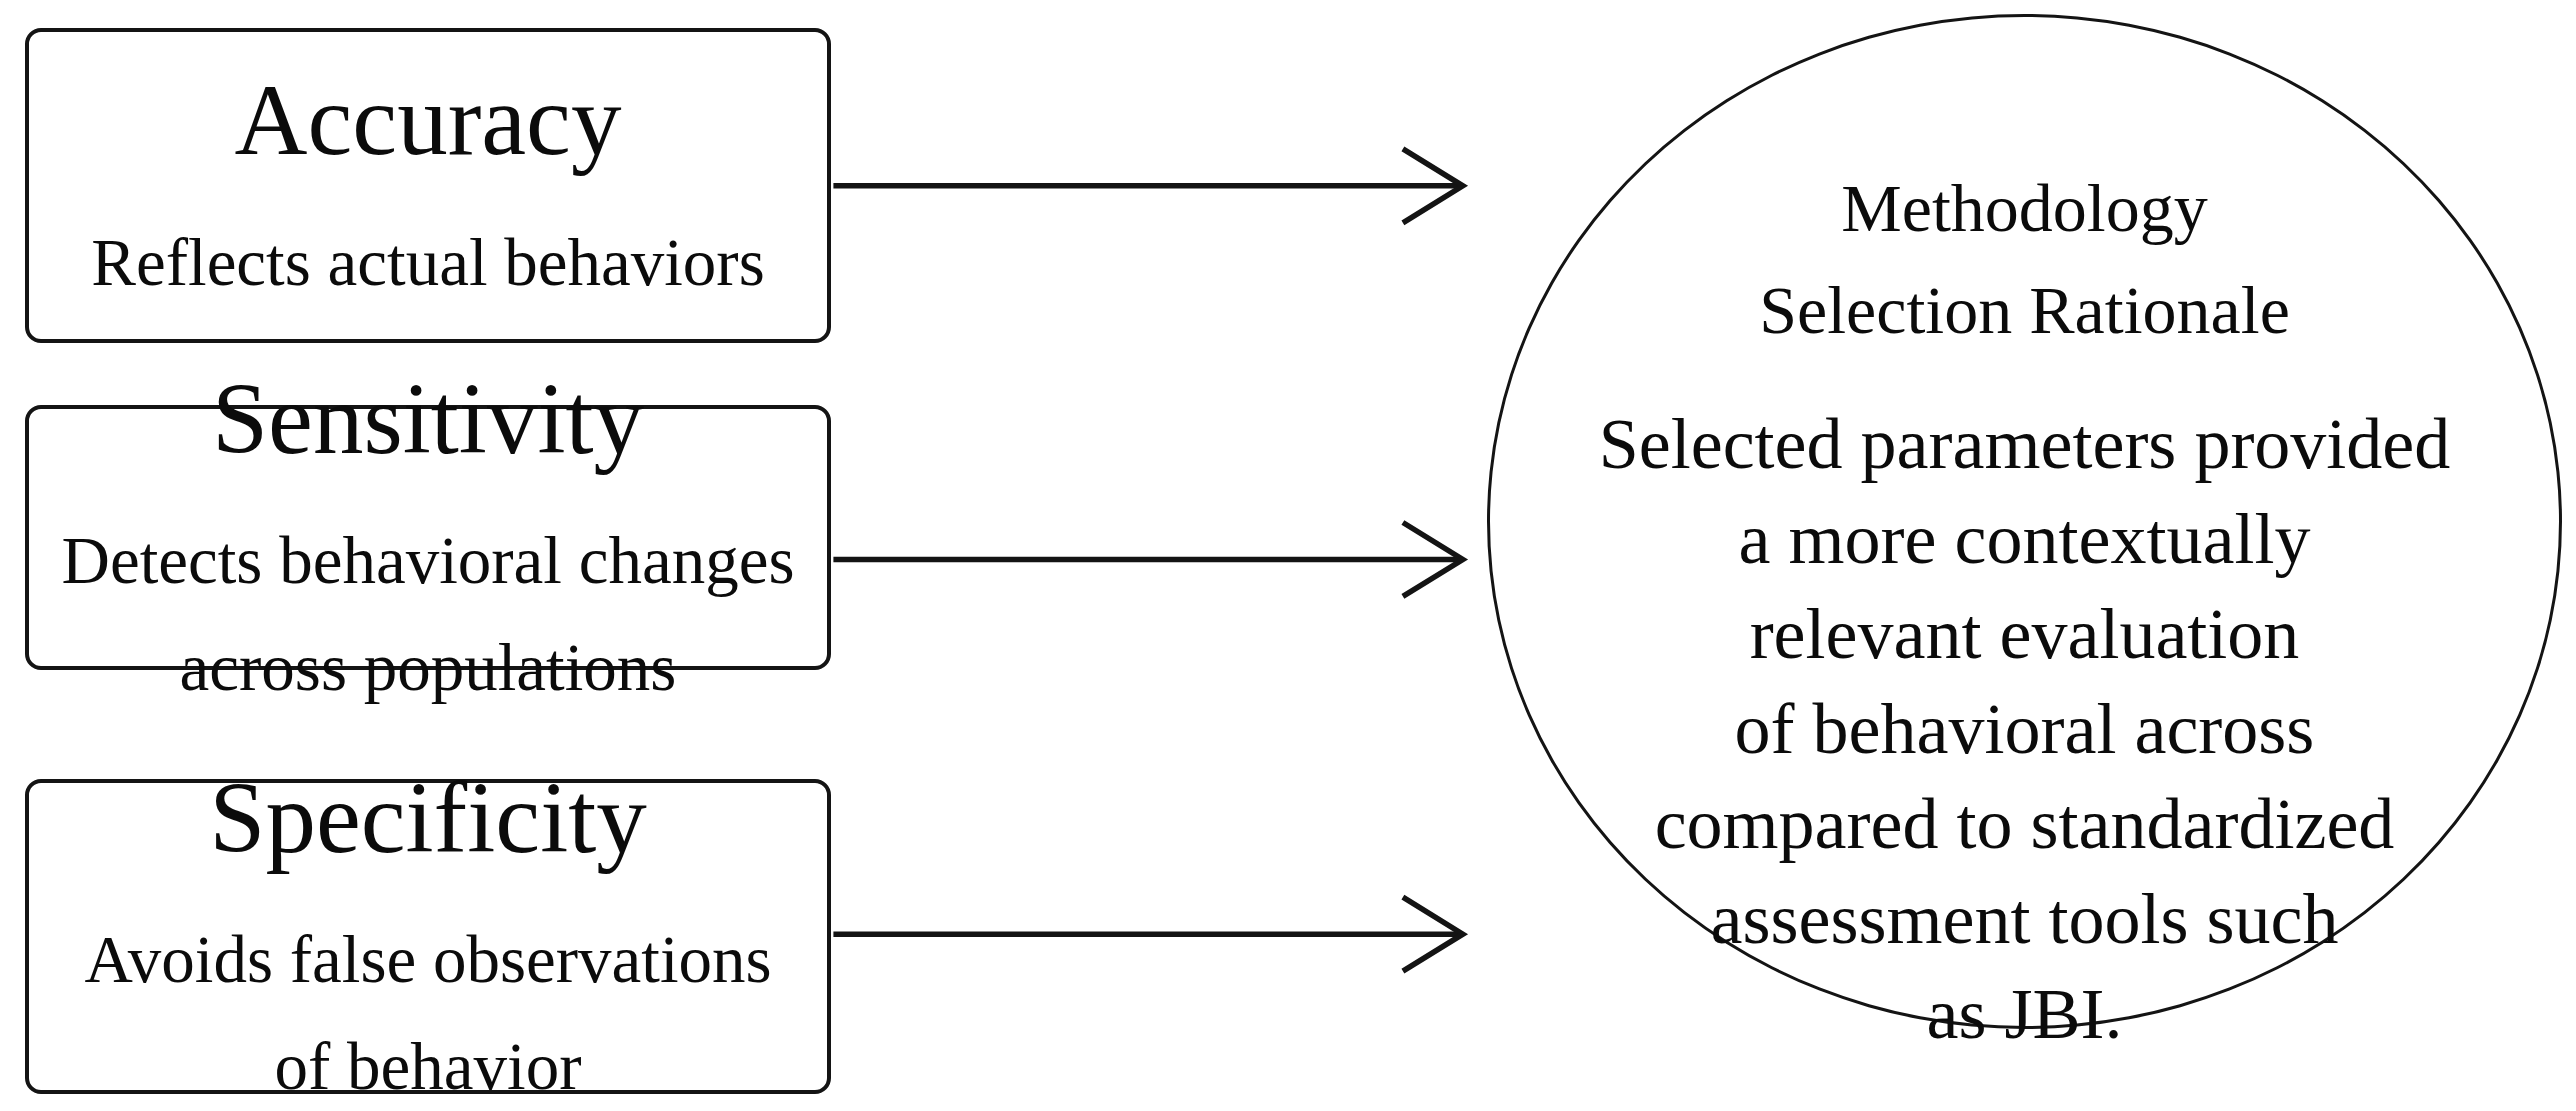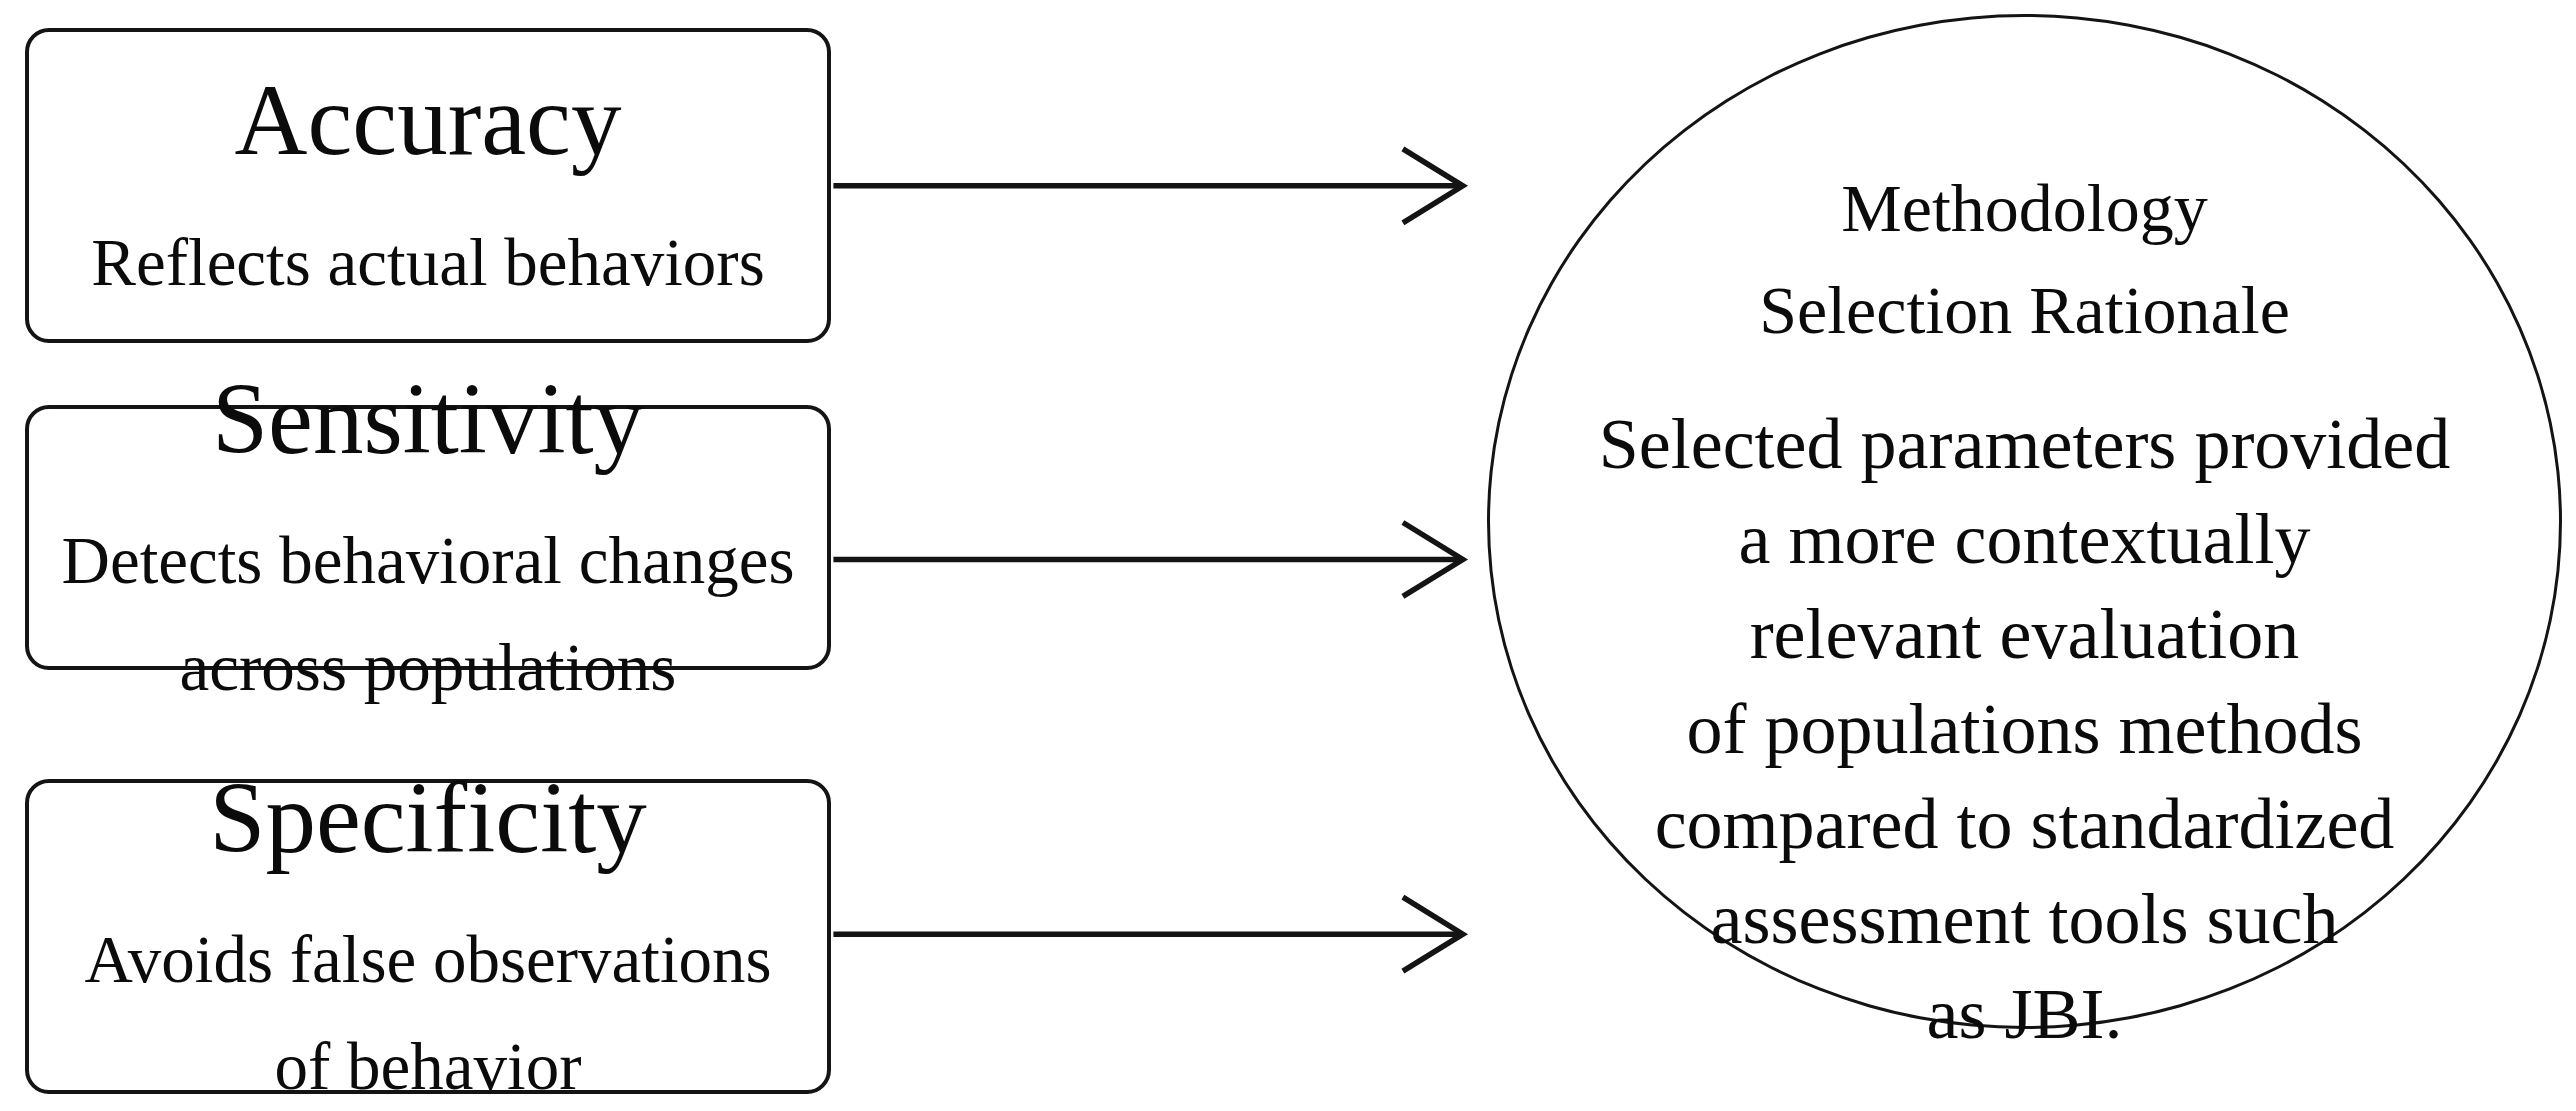--- a/index.html
+++ b/index.html
@@ -13,21 +13,21 @@
     width:2576px;height:1111px;
     background:var(--bg);
     font-family:"Liberation Serif","DejaVu Serif",serif;
     color:var(--text);
     overflow:hidden;
   }
   .param-box{
     position:absolute;
     left:25px;width:806px;
     border:4px solid var(--stroke);
-    border-radius:24px;
+    border-radius:16px;
     box-sizing:border-box;
     display:flex;flex-direction:column;
     align-items:center;justify-content:center;
     text-align:center;
     background:var(--bg);
     gap:22px;
   }
   .box-accuracy{top:28px;height:315px;}
   .box-sensitivity{top:405px;height:265px;}
   .box-specificity{top:779px;height:315px;}
@@ -119,21 +119,21 @@
 
   <div class="rationale-ellipse">
     <div class="ellipse-title">
       <div>Methodology</div>
       <div>Selection Rationale</div>
     </div>
     <div class="ellipse-body">
       <div>Selected parameters provided</div>
       <div>a more contextually</div>
       <div>relevant evaluation</div>
-      <div>of populations methods</div>
+      <div>of behavioral across</div>
       <div>compared to standardized</div>
       <div>assessment tools such</div>
       <div>as JBI.</div>
     </div>
   </div>
 
 </div>
 
 
 </body></html>

